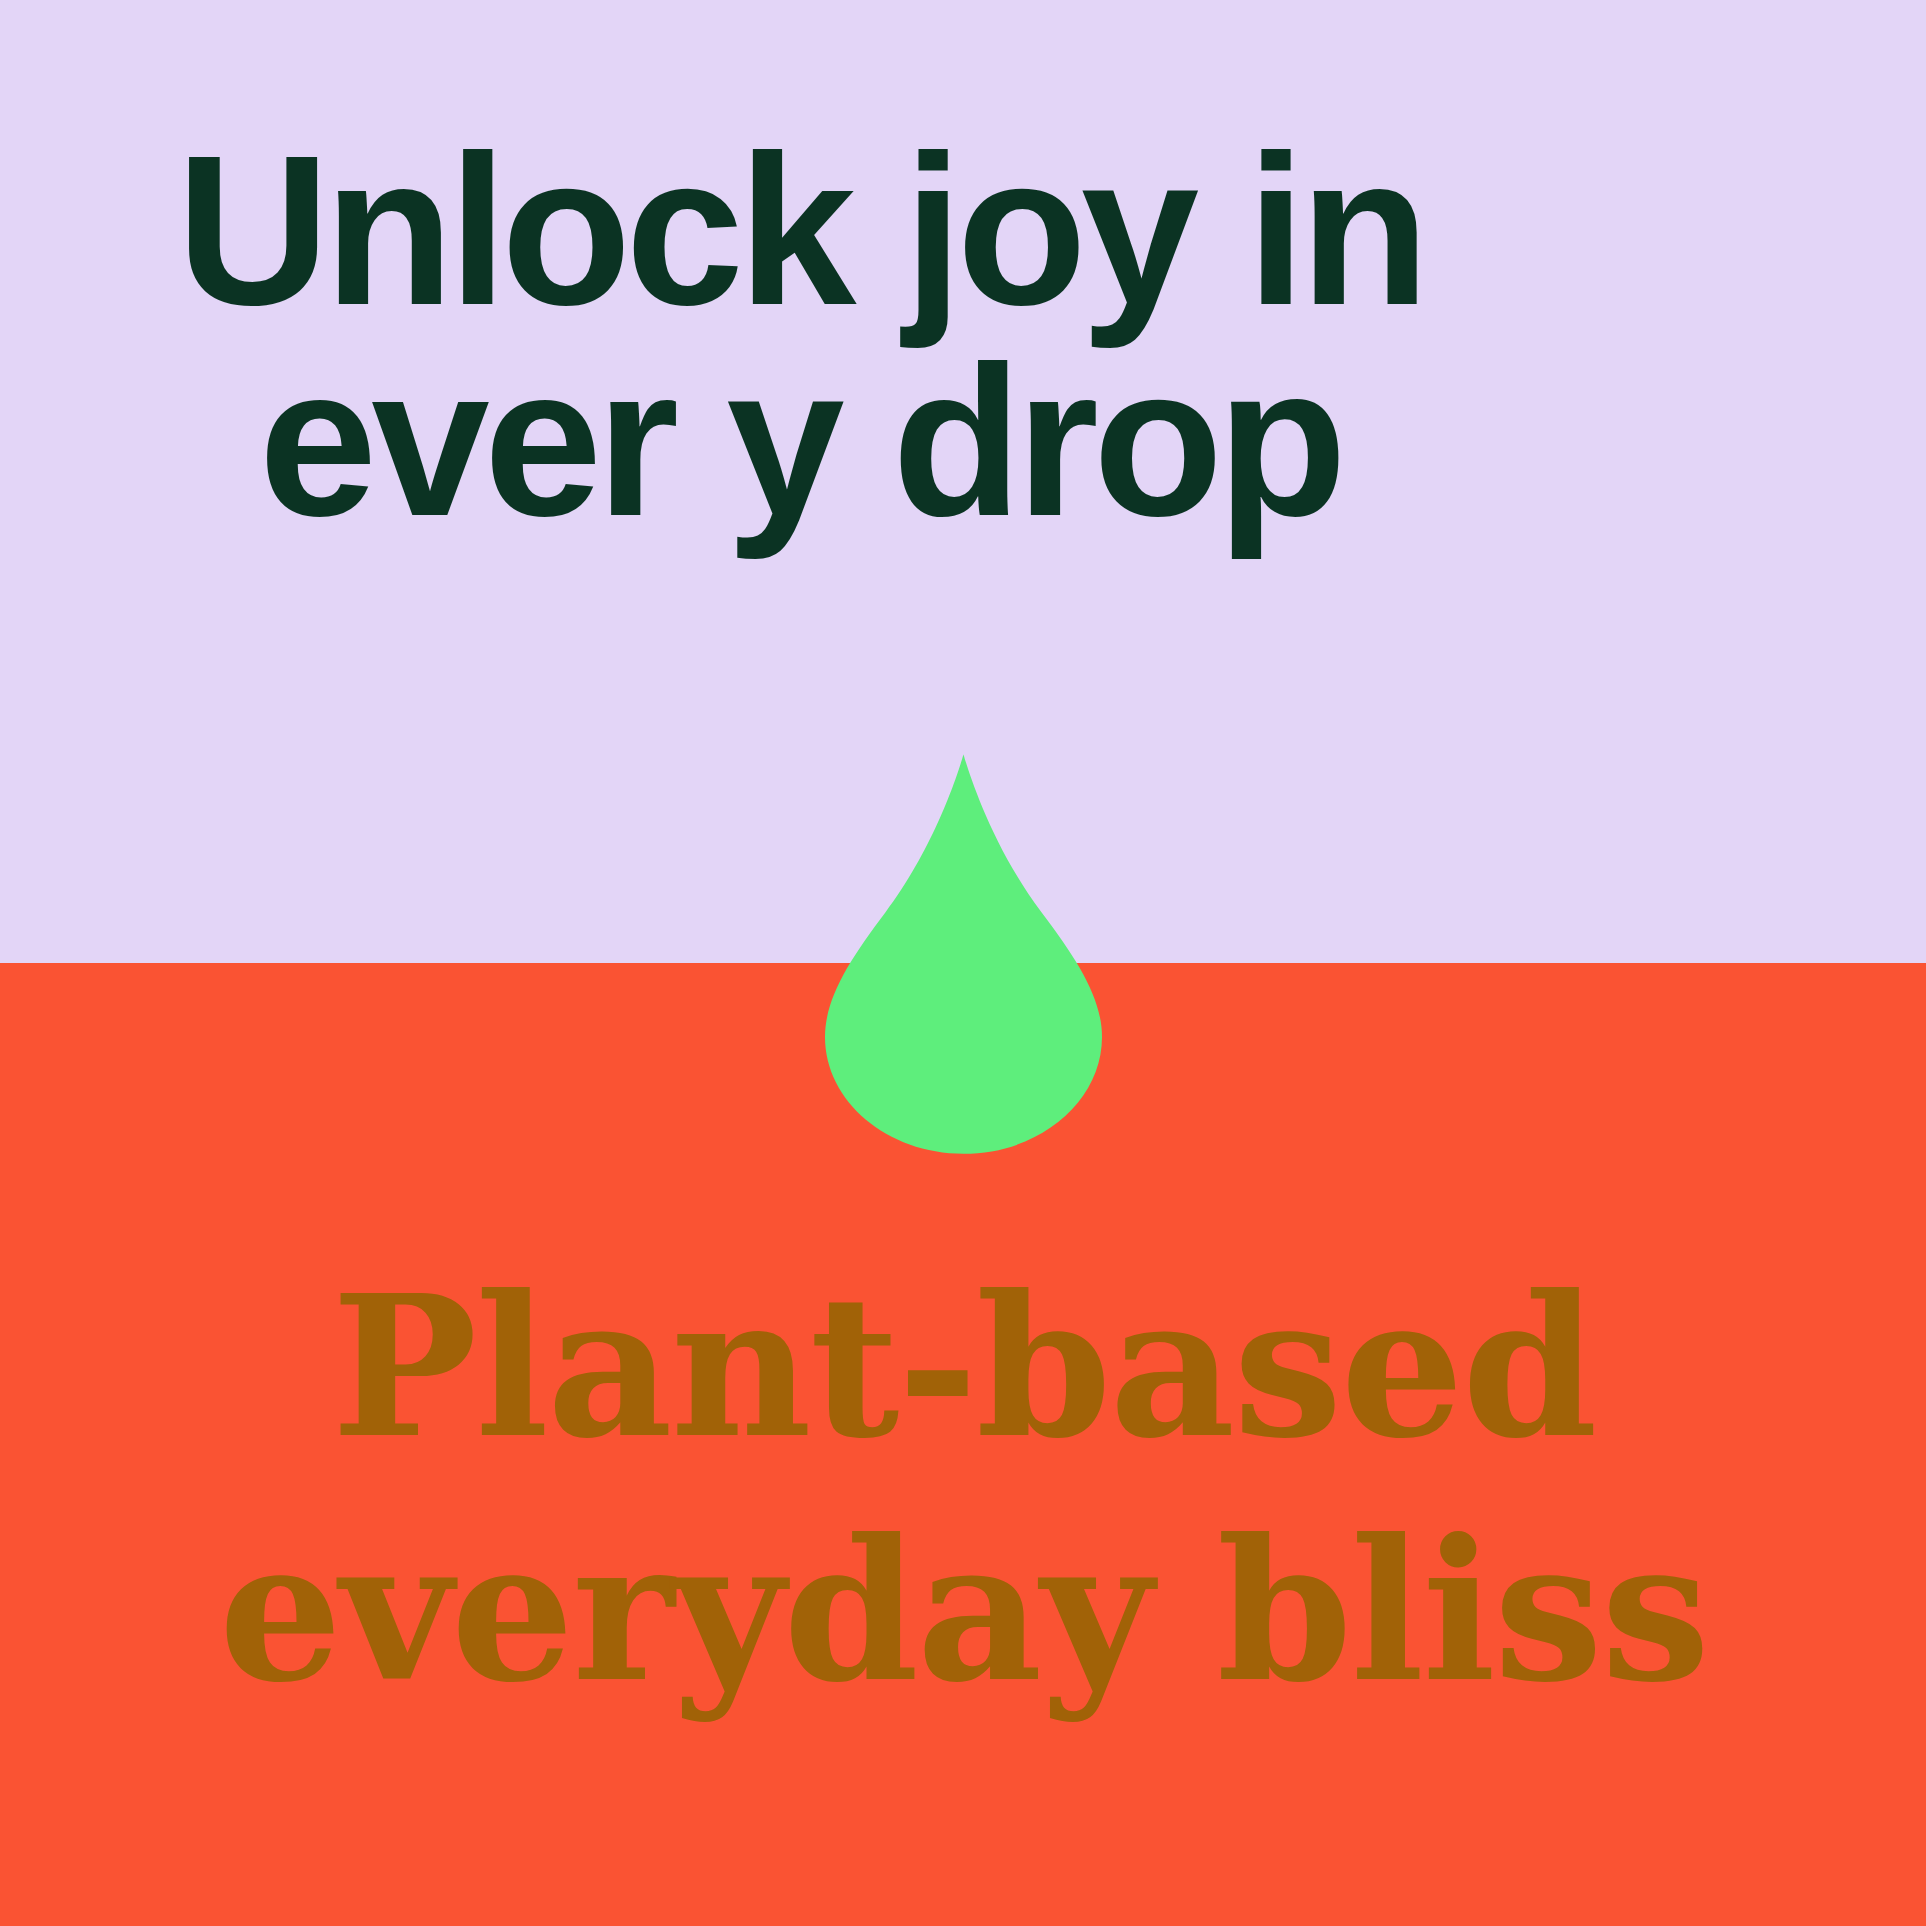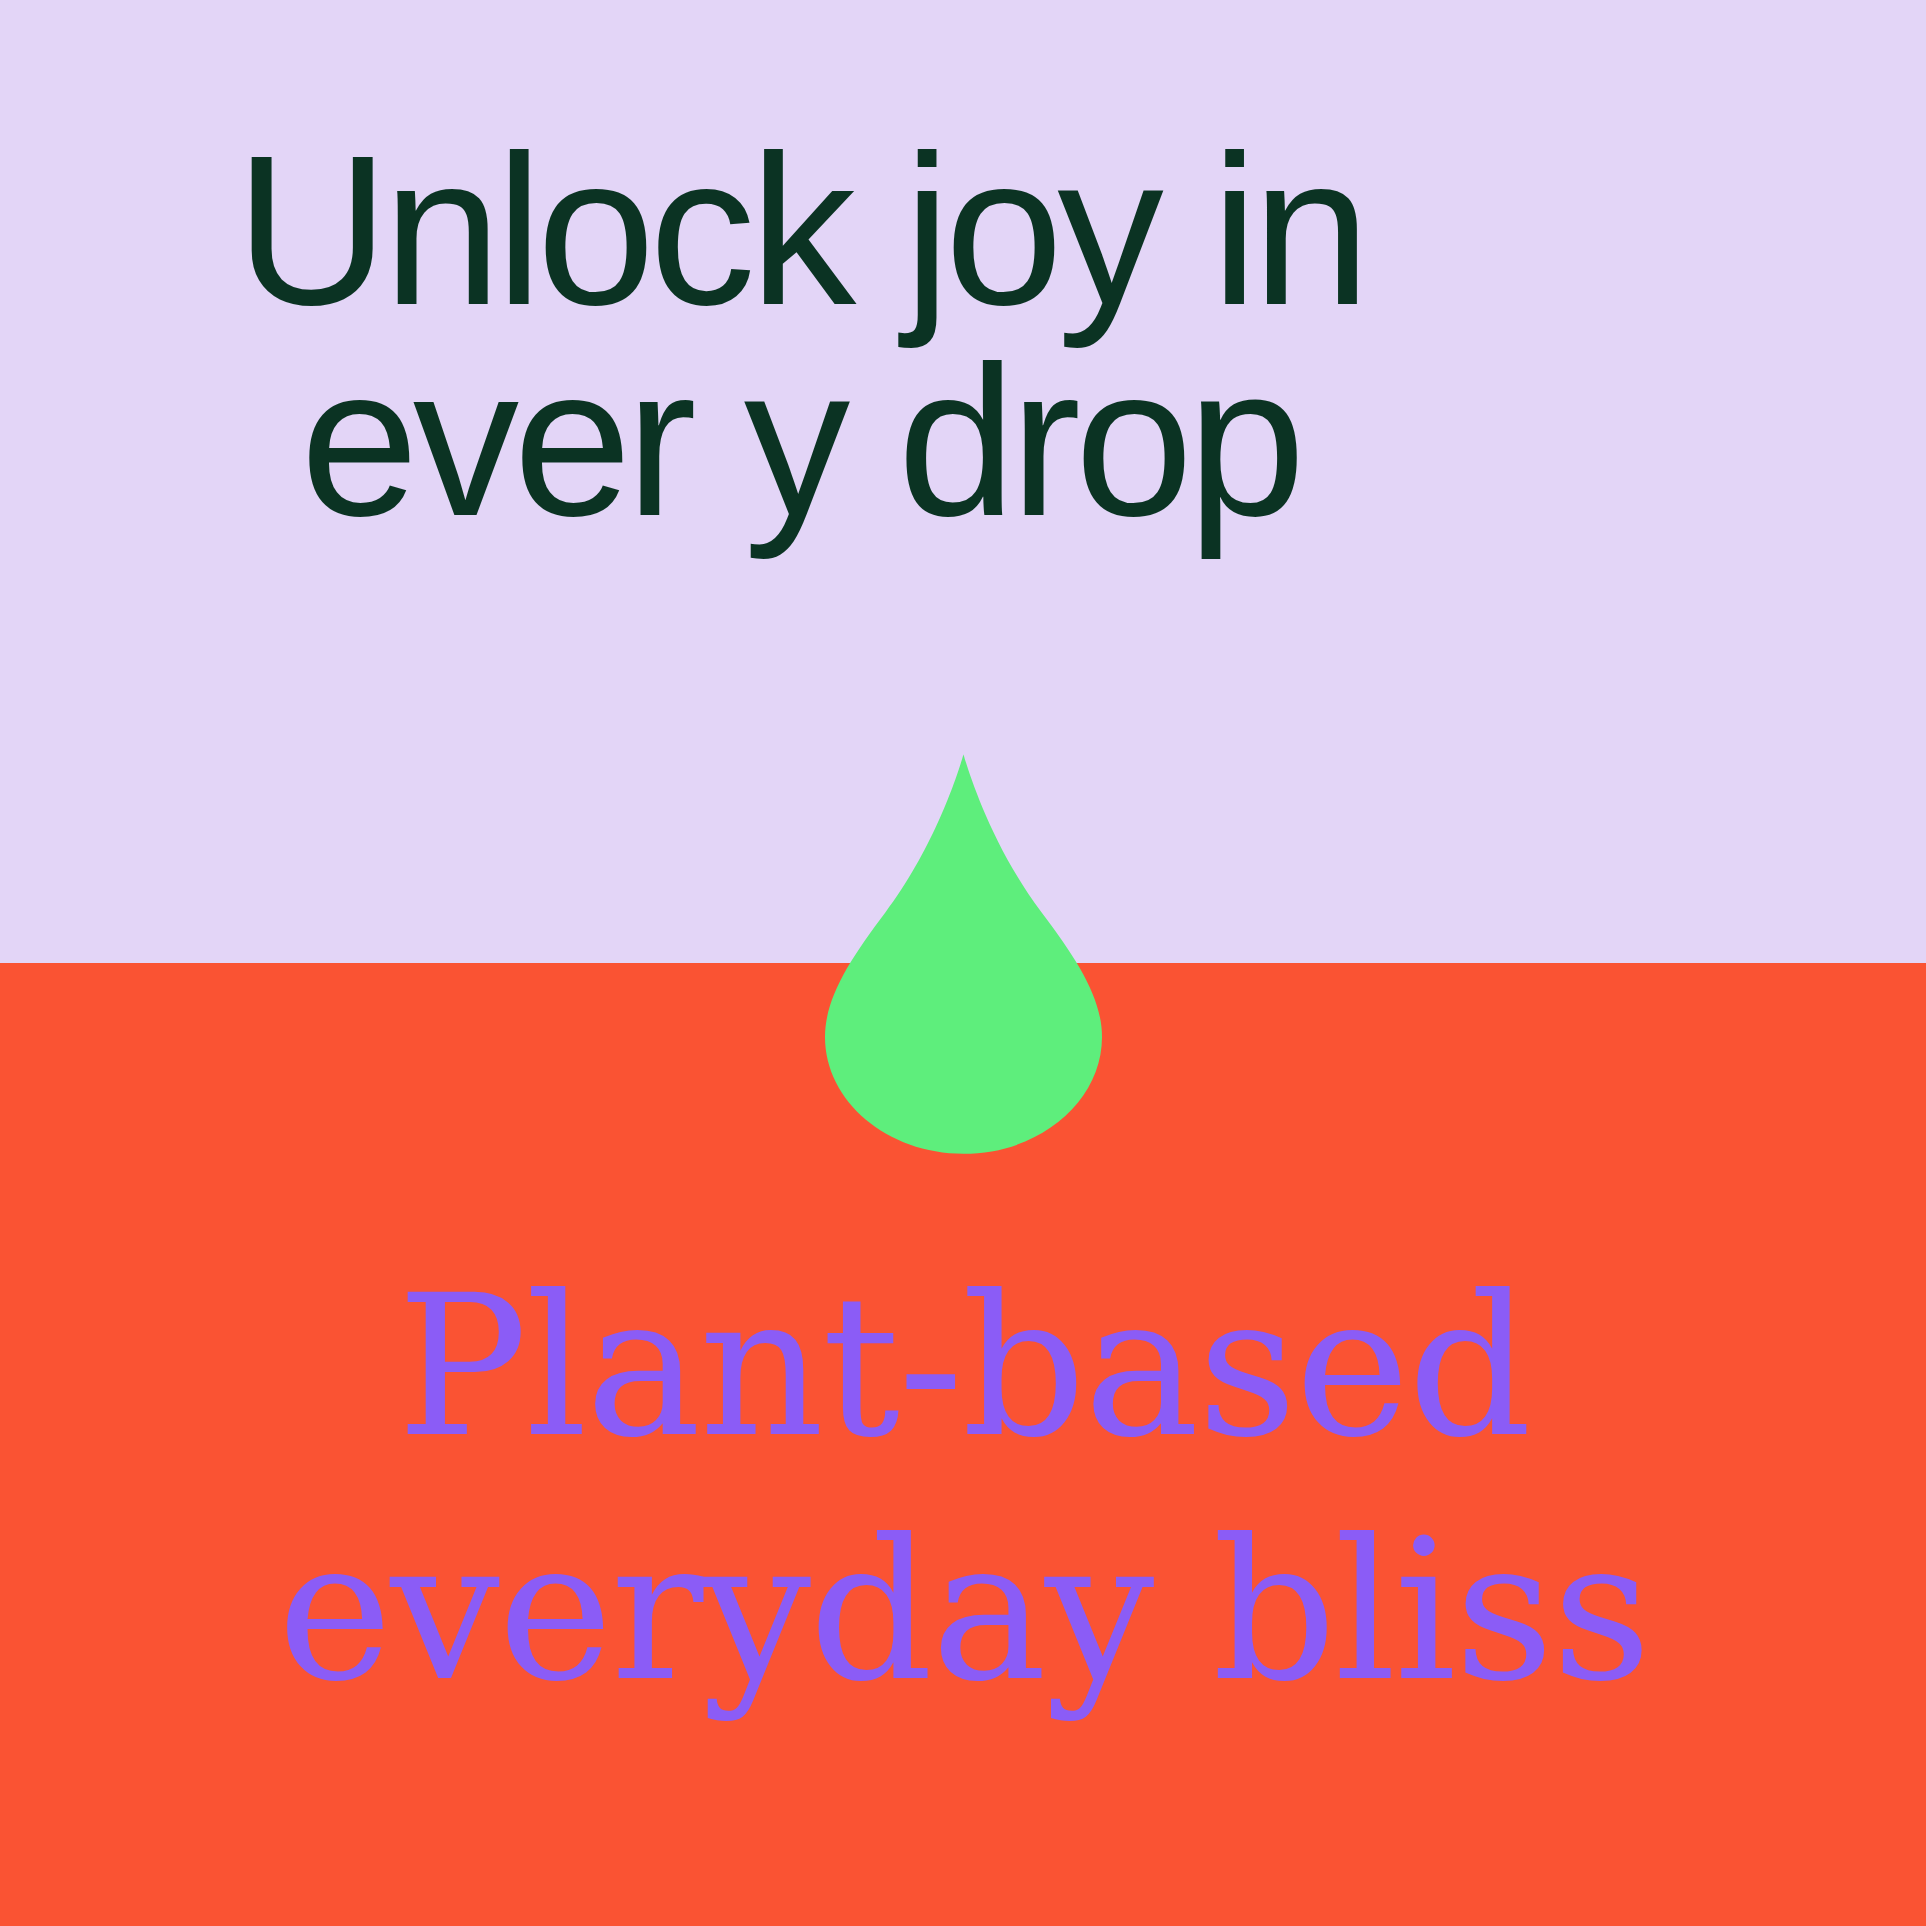--- a/index.html
+++ b/index.html
@@ -35,42 +35,42 @@
   }
 
   
   .headline {
     position: absolute;
     left: 0;
     top: 125px;
     width: 1600px;
     text-align: center;
     font-family: "Liberation Sans", "DejaVu Sans", sans-serif;
-    font-weight: 400;
+    font-weight: 700;
     font-size: 213px;
     line-height: 0.99;
     letter-spacing: -6px;
     color: #0B3323;
     white-space: pre-line;
     z-index: 3;
   }
 
   
   .subhead {
     position: absolute;
     left: 0;
     top: 1245px;
     width: 1927px;
     text-align: center;
     font-family: "DejaVu Serif", "Liberation Serif", serif;
-    font-weight: 400;
+    font-weight: 700;
     font-size: 194px;
     line-height: 1.26;
     letter-spacing: -2px;
-    color: #8b5cf6;
+    color: #a16207;
     white-space: pre-line;
     z-index: 3;
   }
 
   
   .droplet-wrap {
     position: absolute;
     left: 825px;
     top: 754px;
     width: 277px;

